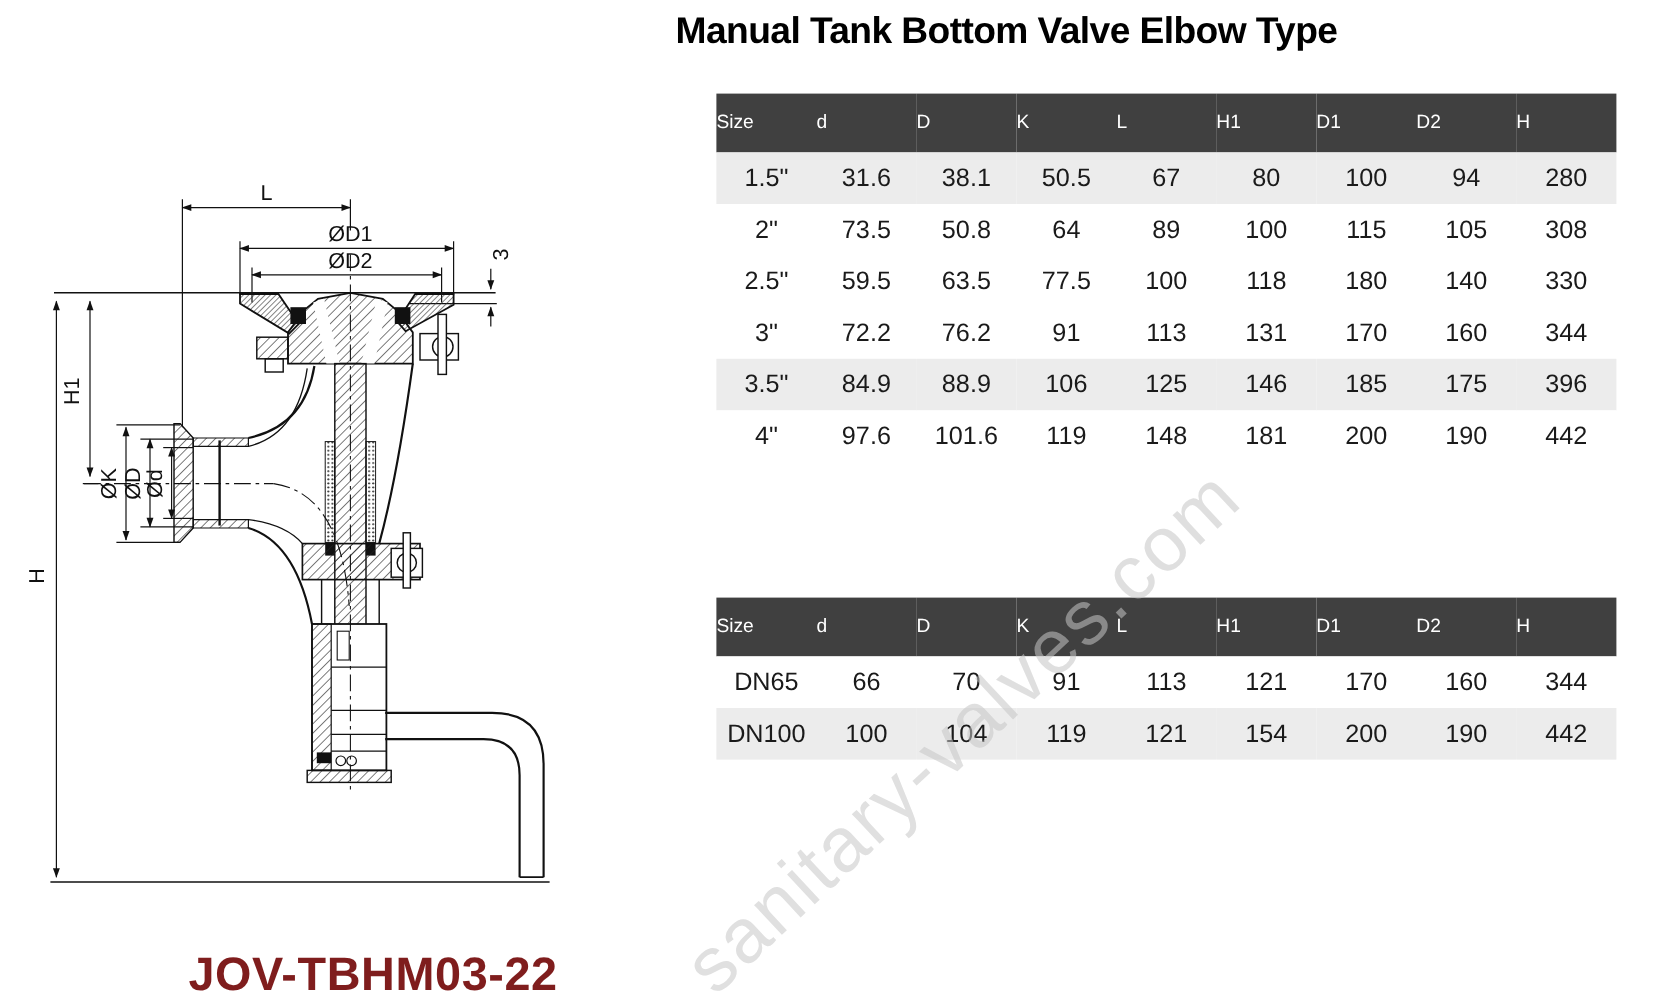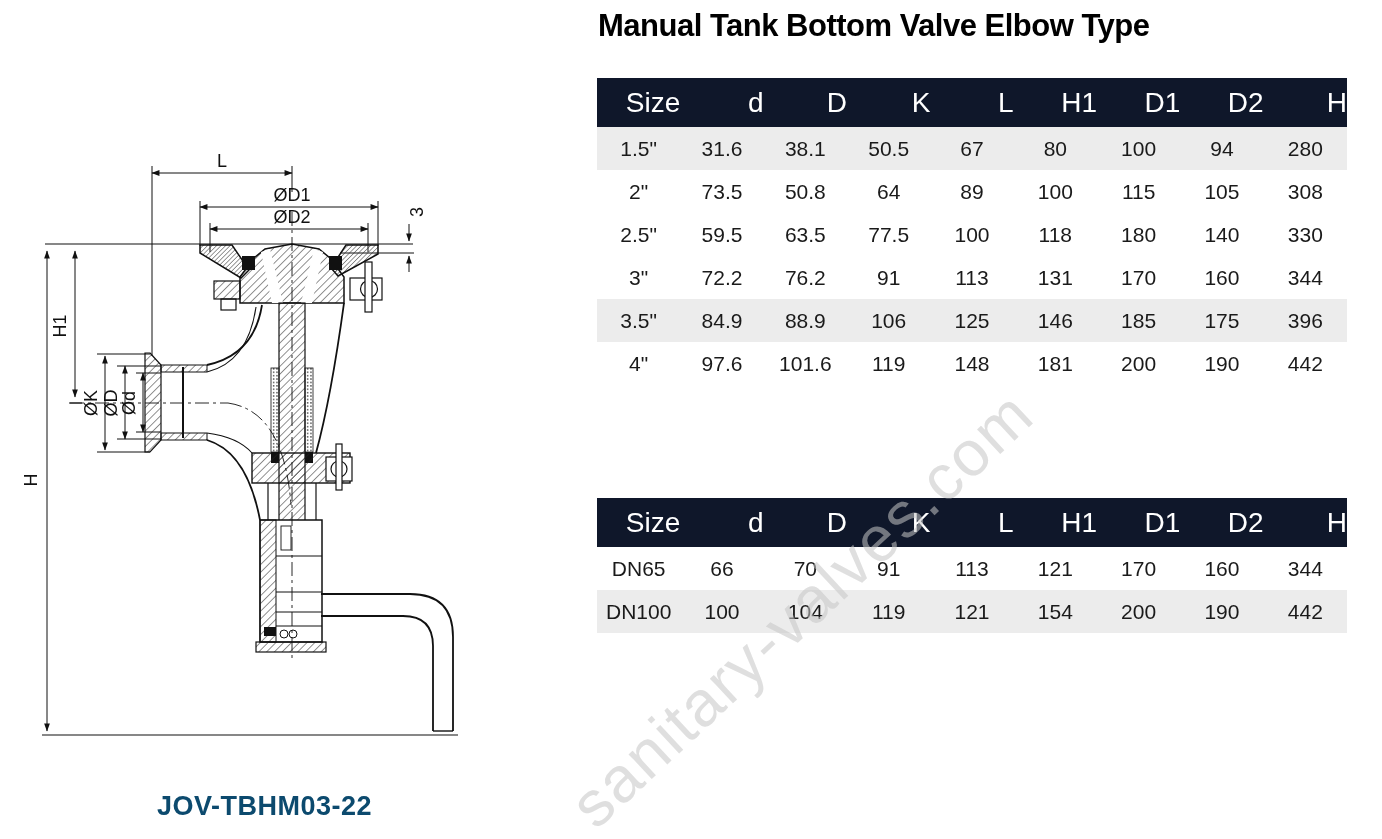--- a/index.html
+++ b/index.html
@@ -1,38 +1,38 @@
 <!DOCTYPE html>
 <html><head>
 <meta charset="utf-8">
 <style>
   html,body{margin:0;padding:0;}
   body{
     width:1382px;height:839px;position:relative;background:#ffffff;
     font-family:"Liberation Sans", sans-serif;overflow:hidden;color:#1a1a1a;
   }
   .title{
-    position:absolute;left:598px;top:8px;font-size:31px;font-weight:bold;color:#000;
+    position:absolute;left:563px;top:8px;font-size:31px;font-weight:bold;color:#000;
     letter-spacing:-0.5px;white-space:nowrap;
   }
   table.spec{
     position:absolute;left:597px;width:750px;border-collapse:collapse;table-layout:fixed;
   }
   #table-inch{top:78px;}
   #table-dn{top:498px;}
   table.spec th{
-    background:#0f172a;color:#fff;font-weight:normal;font-size:28px;height:49px;
-    text-align:right;padding:0;
+    background:#404040;color:#fff;font-weight:normal;font-size:16px;height:49px;
+    text-align:left;padding:0;
   }
   table.spec td{
     font-size:21px;height:43px;text-align:center;padding:0;color:#1a1a1a;background:#fff;
   }
   table.spec tr.stripe td{background:#ececec;}
   .model{
-    position:absolute;left:157px;top:791px;font-size:27px;font-weight:bold;color:#0c4a6e;
+    position:absolute;left:157px;top:791px;font-size:39px;font-weight:bold;color:#7f1d1d;
     letter-spacing:0.5px;white-space:nowrap;
   }
   .watermark{
     position:absolute;left:500px;top:572px;font-size:64px;color:#c6c6c6;opacity:0.55;
     transform:rotate(-43deg);transform-origin:center;letter-spacing:2px;white-space:nowrap;
     z-index:5;pointer-events:none;
   }
   svg text{font-family:"Liberation Sans", sans-serif;fill:#111;}
 </style>
 </head>

